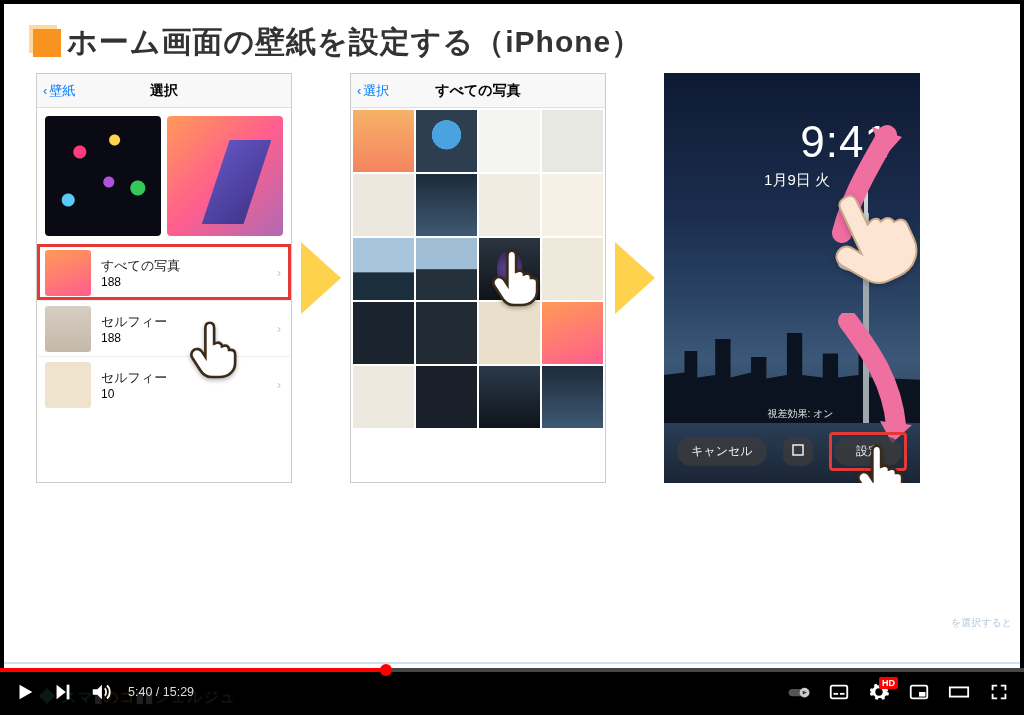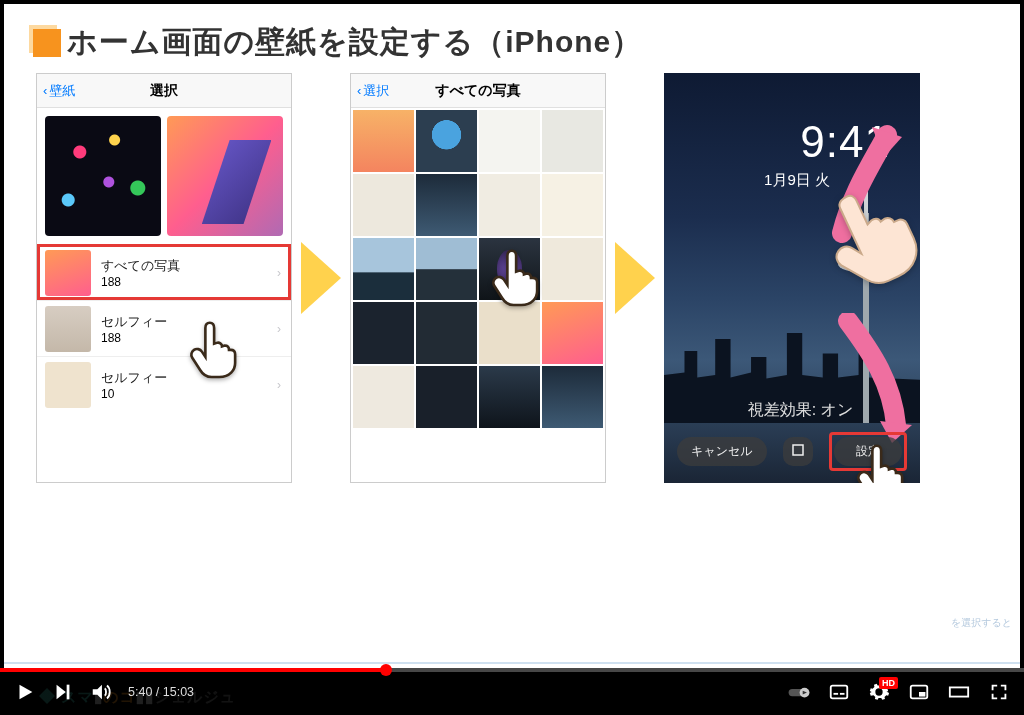--- a/index.html
+++ b/index.html
@@ -63,21 +63,21 @@
   
   .preview-bg { position:absolute; inset:0; background: linear-gradient(180deg,#0e1a33 0%, #1b2d4e 35%, #2b4466 55%, #3c5878 70%, #1a2535 100%); }
   .skyline{position:absolute;left:0;right:0;bottom:60px;height:120px;background:
     linear-gradient(#0b1320,#0b1320);clip-path:polygon(0 60%,8% 58%,8% 40%,13% 40%,13% 62%,20% 60%,20% 30%,26% 30%,26% 62%,34% 58%,34% 45%,40% 45%,40% 63%,48% 60%,48% 25%,54% 25%,54% 60%,62% 62%,62% 42%,68% 42%,68% 62%,76% 60%,76% 38%,80% 38%,80% 62%,100% 64%,100% 100%,0 100%);}  
   .needle{position:absolute;right:26px;bottom:60px;width:56px;height:260px;}
   .needle .shaft{position:absolute;left:50%;bottom:0;width:6px;height:210px;background:#9fa8ad;transform:translateX(-50%);}  
   .needle .disc{position:absolute;left:50%;bottom:150px;width:56px;height:18px;background:#cfd4d7;border-radius:50%;transform:translateX(-50%);}  
   .needle .tip{position:absolute;left:50%;bottom:168px;width:4px;height:90px;background:#cfd4d7;transform:translateX(-50%);}  
   .lock-time{position:absolute;top:44px;right:30px;color:#fff;font-size:44px;font-weight:300;letter-spacing:1px;}
   .lock-date{position:absolute;top:98px;left:10px;right:0;text-align:center;color:#fff;font-size:15px;}
-  .parallax-label{position:absolute;bottom:62px;left:0;right:0;text-align:center;color:#e0e0e0;font-size:16px;padding-left:17px;}
+  .parallax-label{position:absolute;bottom:62px;left:0;right:0;text-align:center;color:#e0e0e0;font-size:10px;padding-left:17px;}
   .btn-row{position:absolute;bottom:12px;left:0;right:0;display:flex;justify-content:space-around;align-items:center;padding:0 8px;gap:6px;}
   .pill{background:rgba(60,60,60,.75);color:#efefef;border-radius:16px;padding:6px 14px;font-size:12px;}
   .pill.small{padding:6px 8px;border-radius:10px;}
   .set-wrap{padding:2px;border:3px solid #e53935;border-radius:4px;}
   
   
   .arrow{ width:54px; display:flex; align-items:center; justify-content:center; }
   .arrow svg{ width:48px; height:80px; }
   
   
@@ -292,21 +292,21 @@
         </svg>
     </div>
     <div class="pbtn">
       <svg viewBox="0 0 24 24">
           <polygon points="3,9 8,9 13,4 13,20 8,15 3,15"></polygon>
           <path d="M16 8c2 1 2 7 0 8" fill="none" stroke="#fff" stroke-width="2"></path>
           <path d="M18.5 5c4 3 4 11 0 14" fill="none" stroke="#fff" stroke-width="2"></path>
         </svg>
     </div>
     <div class="ptime">
-      <span>5:40</span><span> / </span><span>15:03</span>
+      <span>5:40</span><span> / </span><span>15:29</span>
     </div>
     <div class="spacer"></div>
     <div class="right-ctrls">
       <div class="pbtn">
         <svg viewBox="0 0 36 20" width="30" height="18">
             <rect x="1" y="5" rx="6" ry="6" width="34" height="12" fill="#555"></rect>
             <circle cx="27" cy="11" r="8" fill="#ccc"></circle>
             <polygon points="24,8 31,11 24,14" fill="#333"></polygon>
           </svg>
       </div>

